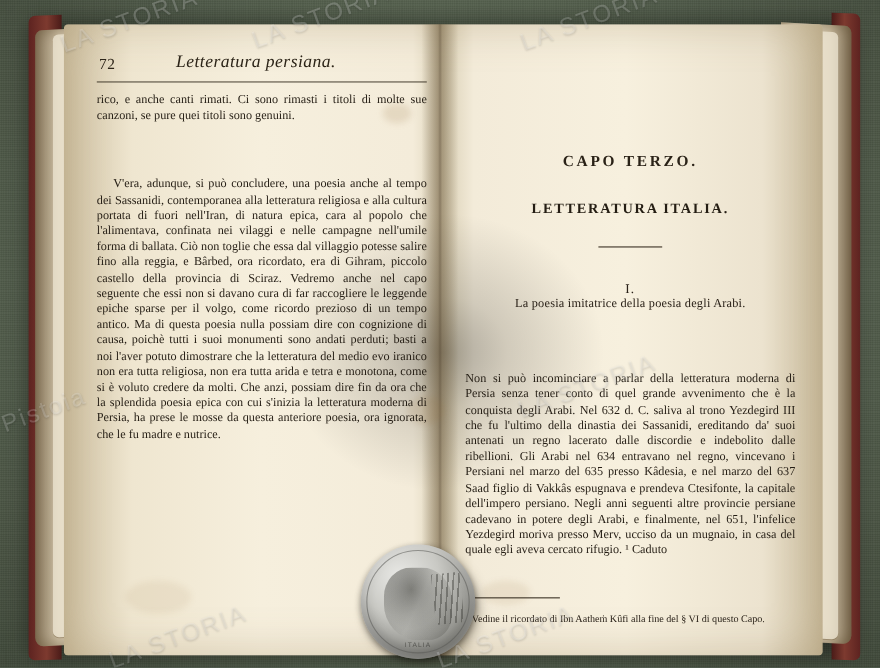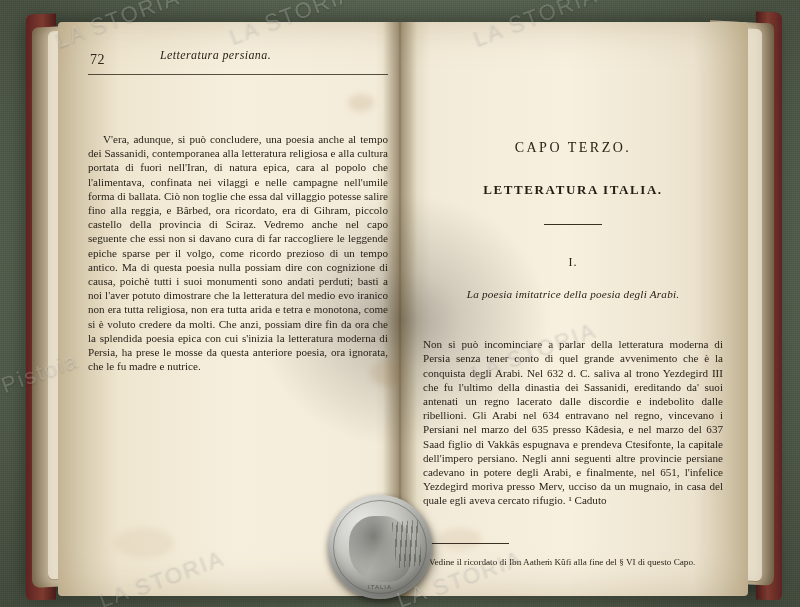--- a/index.html
+++ b/index.html
@@ -143,21 +143,21 @@
     left: 2px;
     top: 6px;
     font-size: 14px;
     letter-spacing: 0.5px;
     color: #2c2418;
   }
   .head-title {
     position: absolute;
     left: 72px;
     top: 2px;
-    font-size: 12px;
+    font-size: 16px;
     font-style: italic;
     letter-spacing: 0.4px;
     color: #2c2418;
   }
   .rule {
     position: absolute;
     top: 52px;
     left: 0;
     width: 100%;
     height: 1px;
@@ -185,43 +185,42 @@
     position: absolute;
     top: 118px;
     left: 0;
     width: 100%;
     text-align: center;
   }
   .chapter-label {
     font-size: 14px;
     letter-spacing: 2.5px;
     color: #2a2217;
+    font-weight: bold;
   }
   .chapter-title {
     margin-top: 26px;
     font-size: 13px;
     font-weight: bold;
     letter-spacing: 1.6px;
     color: #241d13;
   }
   .chapter-rule {
     margin: 26px auto 0 auto;
     width: 58px;
     height: 1px;
     background: #3a3124;
   }
   .section-num {
     margin-top: 30px;
     font-size: 12px;
     letter-spacing: 1px;
   }
   .section-sub {
-    margin-top: 18px;
     font-size: 11.2px;
-    font-style: italic;
     letter-spacing: 0.2px;
     text-align: center;
   }
   .right-body {
     position: absolute;
     top: 304px;
     left: 0;
     width: 100%;
     font-size: 11.1px;
     line-height: 14.2px;
@@ -351,20 +350,21 @@
     <div class="stain" style="left:420px; top:520px; width:44px; height:22px; opacity:.7;"></div>
     <div class="stain" style="left:96px; top:520px; width:60px; height:30px; opacity:.55;"></div>
 
     <div class="page page-left">
       <div class="running-head">
         <span class="folio">72</span>
         <span class="head-title">Letteratura persiana.</span>
       </div>
       <div class="rule"></div>
       <div class="body">
+        <p>rico, e anche canti rimati. Ci sono rimasti i titoli di molte sue canzoni, se pure quei titoli sono genuini.</p>
         <p class="indent">V'era, adunque, si può concludere, una poesia anche al tempo dei Sassanidi, contemporanea alla letteratura religiosa e alla cultura portata di fuori nell'Iran, di natura epica, cara al popolo che l'alimentava, confinata nei vilaggi e nelle campagne nell'umile forma di ballata. Ciò non toglie che essa dal villaggio potesse salire fino alla reggia, e Bârbed, ora ricordato, era di Gihram, piccolo castello della provincia di Sciraz. Vedremo anche nel capo seguente che essi non si davano cura di far raccogliere le leggende epiche sparse per il volgo, come ricordo prezioso di un tempo antico. Ma di questa poesia nulla possiam dire con cognizione di causa, poichè tutti i suoi monumenti sono andati perduti; basti a noi l'aver potuto dimostrare che la letteratura del medio evo iranico non era tutta religiosa, non era tutta arida e tetra e monotona, come si è voluto credere da molti. Che anzi, possiam dire fin da ora che la splendida poesia epica con cui s'inizia la letteratura moderna di Persia, ha prese le mosse da questa anteriore poesia, ora ignorata, che le fu madre e nutrice.</p>
       </div>
     </div>
 
     <div class="page page-right">
       <div class="chapter-head">
         <div class="chapter-label">CAPO TERZO.</div>
         <div class="chapter-title">LETTERATURA ITALIA.</div>
         <div class="chapter-rule"></div>
         <div class="section-num">I.</div>

